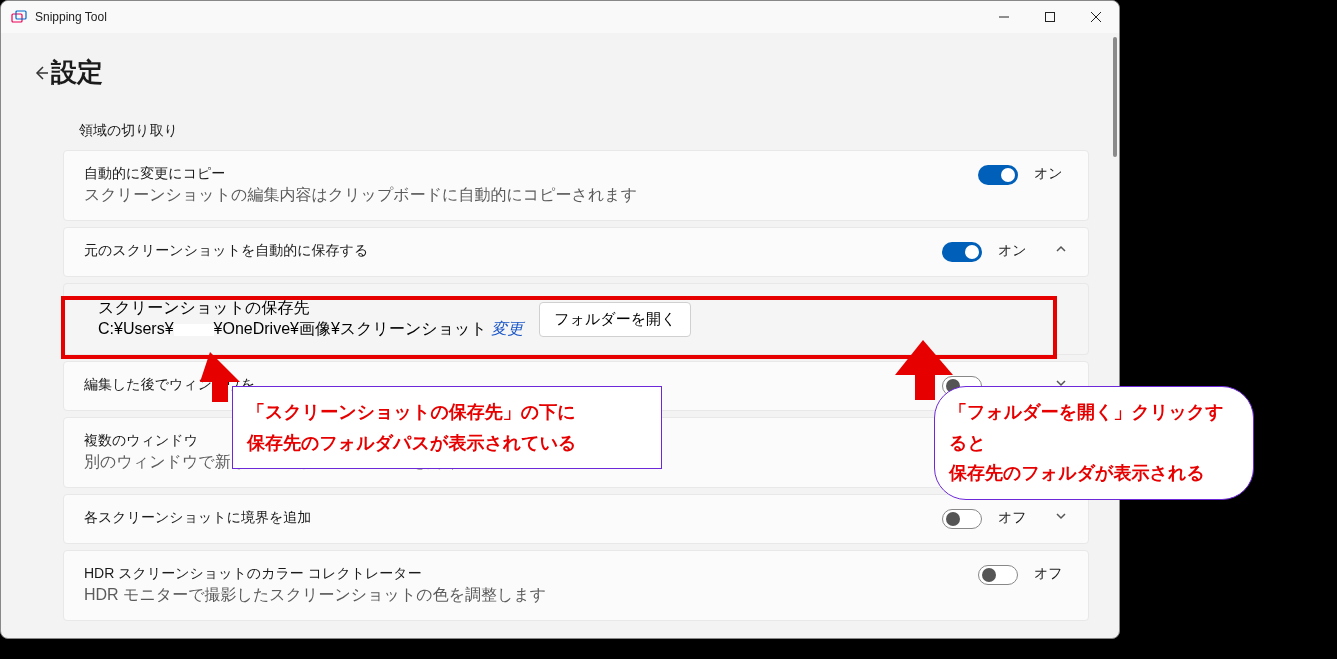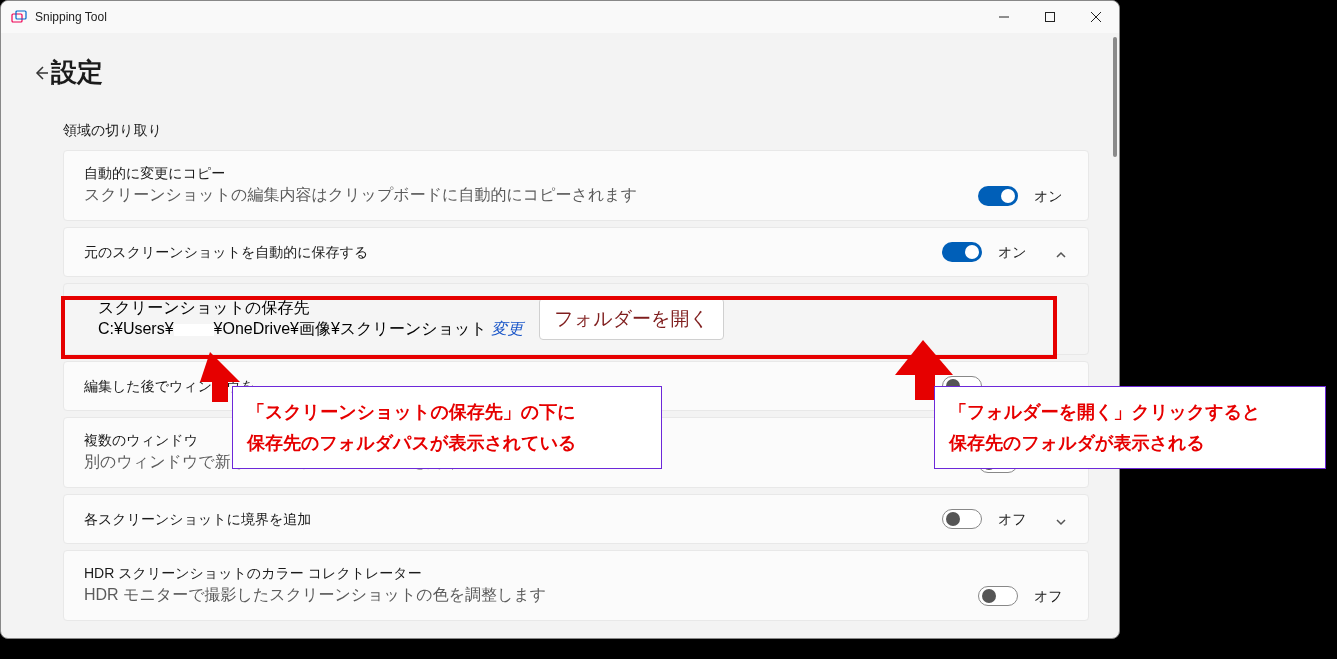--- a/index.html
+++ b/index.html
@@ -20,46 +20,46 @@
   .winbtn svg { stroke:#222; stroke-width:1; fill:none; }
   .header {
     display:flex; align-items:center; padding: 22px 30px 10px 30px;
   }
   .back { width:20px; height:20px; display:flex;align-items:center;justify-content:center; cursor:pointer;}
   .back svg { stroke:#333; stroke-width:1.5; fill:none; }
   .pagetitle { font-size: 26px; font-weight: 600; color:#1b1b1b; }
   .body {
     flex:1; overflow-y:auto; padding: 0 30px 0 62px;
   }
-  .section-label { font-size: 14px; color:#1b1b1b; margin: 22px 0 10px 0;}
+  .section-label { font-size: 14px; color:#1b1b1b; margin: 22px 0 10px 16px;}
   .card {
     background:#fbfbfb; border:1px solid #e8e8e8; border-radius:4px;
     padding: 14px 20px; margin-bottom: 6px;
-    display:flex; align-items:flex-end; gap:16px;
+    display:flex; align-items:flex-start; gap:16px;
   }
   .card .texts { flex:1; }
   .card .t1 { font-size: 14px; color:#1b1b1b; }
   .card .t2 { font-size: 16px; color:#5b5b5b; margin-top:2px; }
   .link { color:#1a56c8; cursor:pointer;font-style:italic; }
   .toggle {
     width:40px; height:20px; border-radius:10px; position:relative; cursor:pointer;
   }
   .toggle .knob {
     position:absolute; top:3px; width:14px; height:14px; border-radius:50%;
   }
   .toggle.on { background:#005fb8; }
   .toggle.on .knob { right:3px; background:#fff; }
   .toggle.off { background:#fff; border:1px solid #888; }
   .toggle.off .knob { left:3px; top:2px; background:#555; }
   .state { font-size:14px; color:#1b1b1b; width:34px; }
   .chev { width:14px; height:14px; display:flex;align-items:center;justify-content:center; margin-left:6px;}
   .chev svg { stroke:#555; stroke-width:1.5; fill:none; }
   .btn {
     background:#fff; border:1px solid #d0d0d0; border-radius:4px;
-    padding: 7px 14px; font-size:19px; color:#7f1d1d; cursor:pointer;text-align:right;
+    padding: 7px 14px; font-size:15px; color:#000000; cursor:pointer;text-align:right;
   }
   .subcard { background:#f5f5f5; border:1px solid #e8e8e8; border-radius:4px;
     padding: 14px 20px 14px 34px; margin-bottom:6px;
     display:flex; align-items:center; gap:16px;
   }
   .redbox {
     position:absolute; border:4px solid #e60000; pointer-events:none;
   }
   .callout {
     position:absolute; border:1px solid #6d28d9; background:#fff;
@@ -224,16 +224,16 @@
 </svg>
 <div class="callout" style="left:232px; top:386px; width:430px;">
   <div>「スクリーンショットの保存先」の下に</div>
   <div>保存先のフォルダパスが表示されている</div>
 </div>
 
 <svg class="callout-arrow" style="left:895px; top:340px;" width="70" height="60">
   <polygon points="28,0 58,35 0,35" fill="#e60000"></polygon>
   <rect x="20" y="30" width="20" height="30" fill="#e60000"></rect>
 </svg>
-<div class="callout" style="left:934px; top:386px; width:392px;">
+<div class="callout" style="left:934px; top:386px; width:320px;border-radius:32px;">
   <div>「フォルダーを開く」クリックすると</div>
   <div>保存先のフォルダが表示される</div>
 </div>
 
 </body></html>

